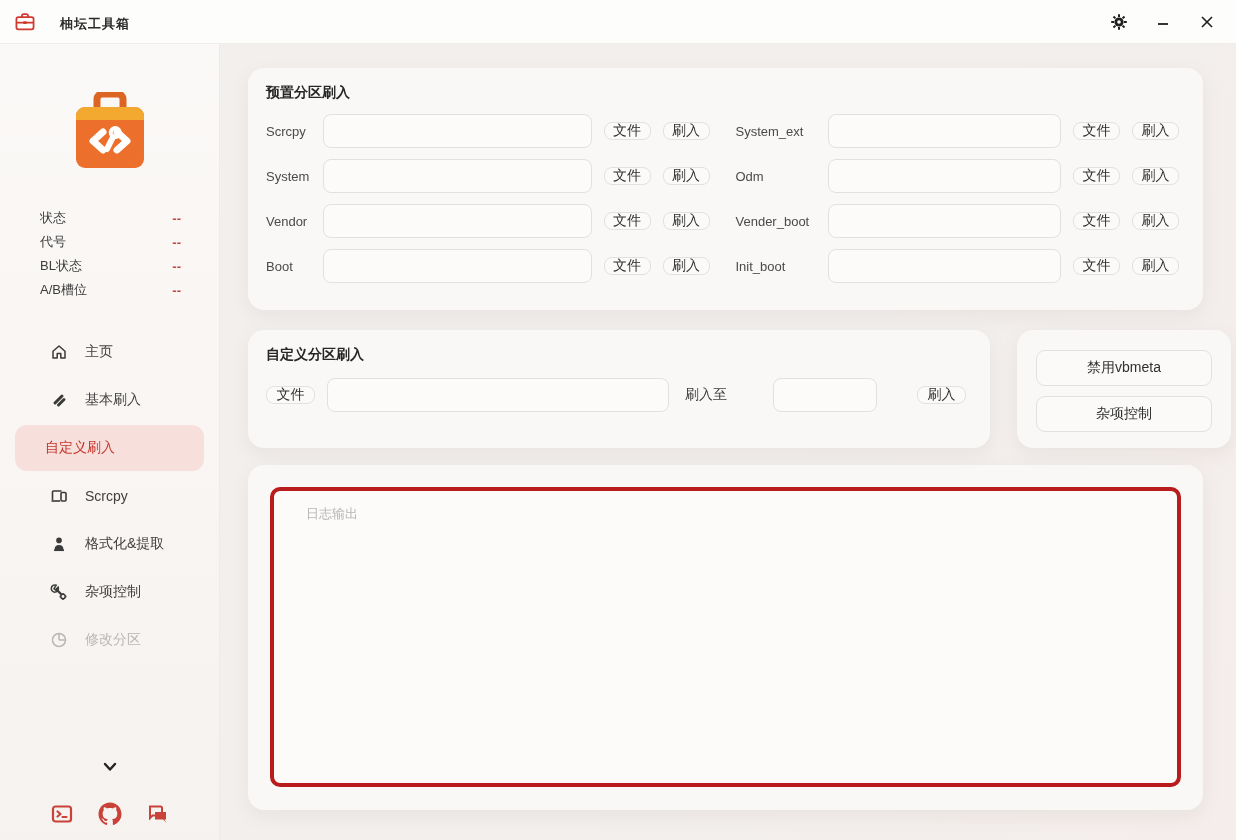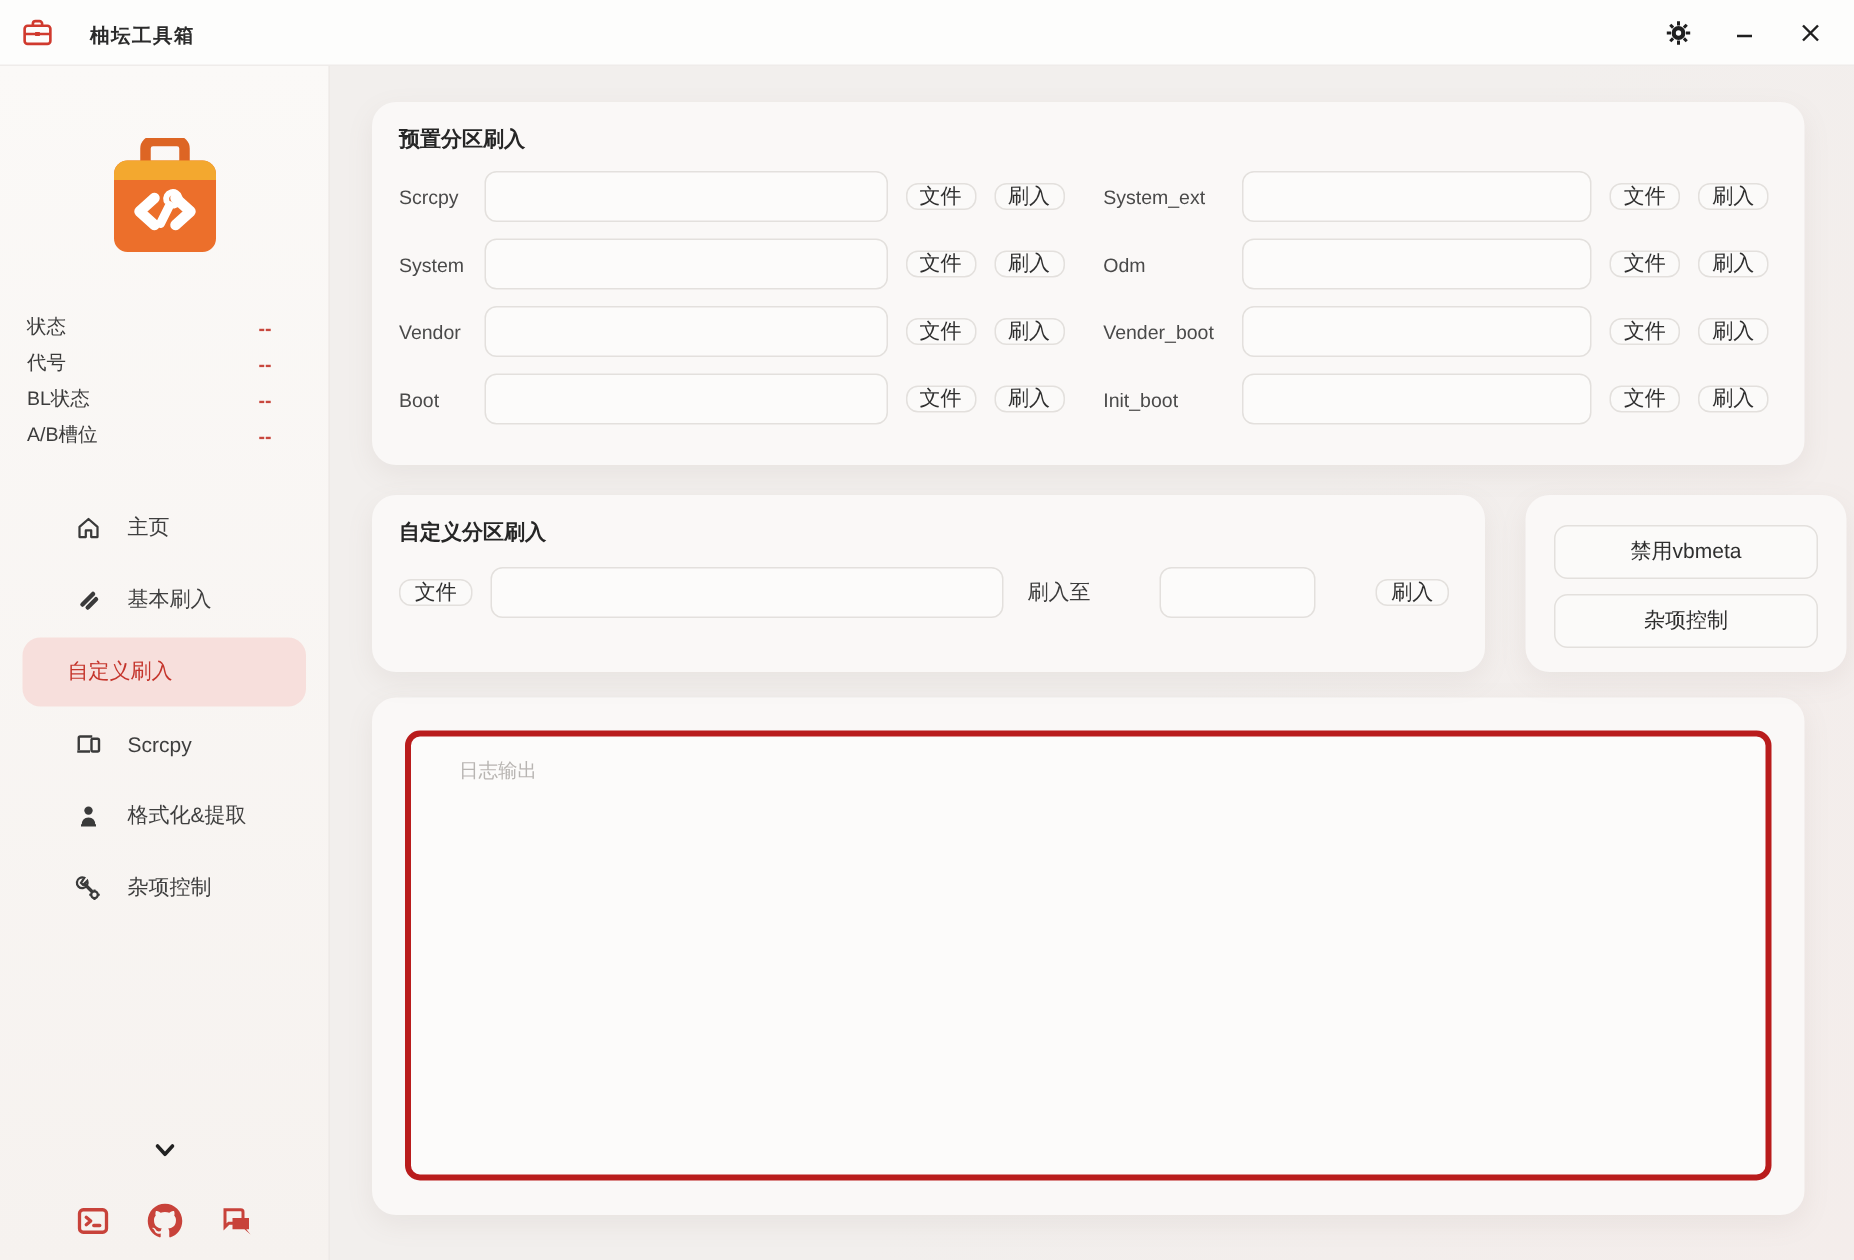--- a/index.html
+++ b/index.html
@@ -24,21 +24,21 @@
   
   .app-body { flex:1; display:flex; min-height:0; }
 
   
   .sidebar {
     width:220px; flex:none; position:relative;
     background:linear-gradient(180deg,#fbf9f7,#f6f2ef);
     border-right:1px solid #eeeae7;
   }
   .logo-wrap { display:flex; justify-content:center; padding-top:48px; }
-  .status-block { margin:36px 38px 0 18px; }
+  .status-block { margin:36px 38px 0 40px; }
   .status-row { display:flex; justify-content:space-between; align-items:center; height:24px; }
   .status-label { font-size:13px; color:#3c3c3c; }
   .status-value { font-size:13px; color:#c8473d; font-weight:bold; }
 
   .nav { margin-top:26px; }
   .nav-item {
     height:48px; display:flex; align-items:center; padding-left:50px;
     cursor:pointer; color:#3f3f3f;
   }
   .nav-item .nav-icon { width:18px; height:18px; margin-right:17px; flex:none; display:flex; align-items:center; justify-content:center; }
@@ -248,20 +248,30 @@
               <g stroke="#3a3a3a" stroke-width="1.4">
                 <line x1="13" y1="10" x2="13" y2="11.3"></line>
                   <line x1="13" y1="15.7" x2="13" y2="17"></line>
                 <line x1="9.5" y1="13.5" x2="10.8" y2="13.5"></line>
                   <line x1="15.2" y1="13.5" x2="16.5" y2="13.5"></line>
               </g>
             </svg>
           </span>
           <span class="nav-label">杂项控制</span>
         </div>
+        <div class="nav-item faded">
+          <span class="nav-icon">
+            <svg width="18" height="18" viewBox="0 0 18 18">
+              <circle cx="9" cy="9" r="6.5" fill="none" stroke="#b9b6b3" stroke-width="1.5"></circle>
+              <line x1="9" y1="2.5" x2="9" y2="9" stroke="#b9b6b3" stroke-width="1.5"></line>
+              <line x1="9" y1="9" x2="15.5" y2="9" stroke="#b9b6b3" stroke-width="1.5"></line>
+            </svg>
+          </span>
+          <span class="nav-label">修改分区</span>
+        </div>
       </nav>
 
       <span class="scroll-chevron">
         <svg width="18" height="14" viewBox="0 0 18 14">
             <path d="M4 4 L9 9.5 L14 4" fill="none" stroke="#222" stroke-width="2.4" stroke-linecap="round" stroke-linejoin="round"></path>
           </svg>
       </span>
 
       <div class="footer-icons">
         <span class="footer-icon">

